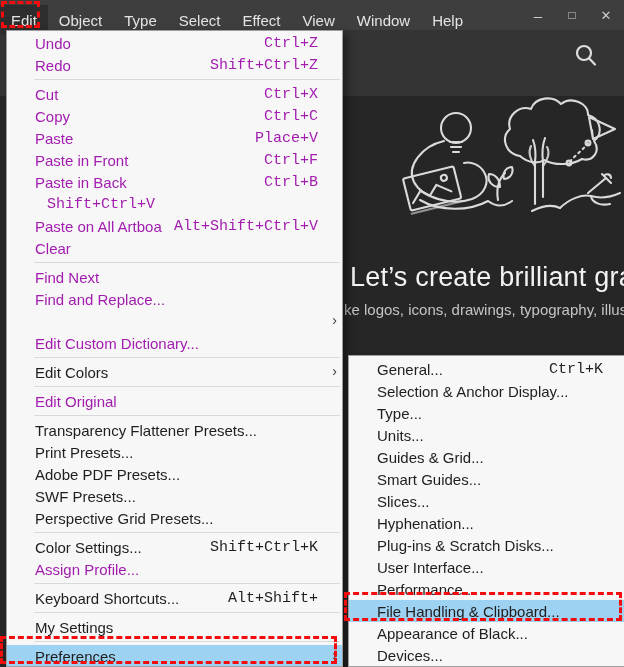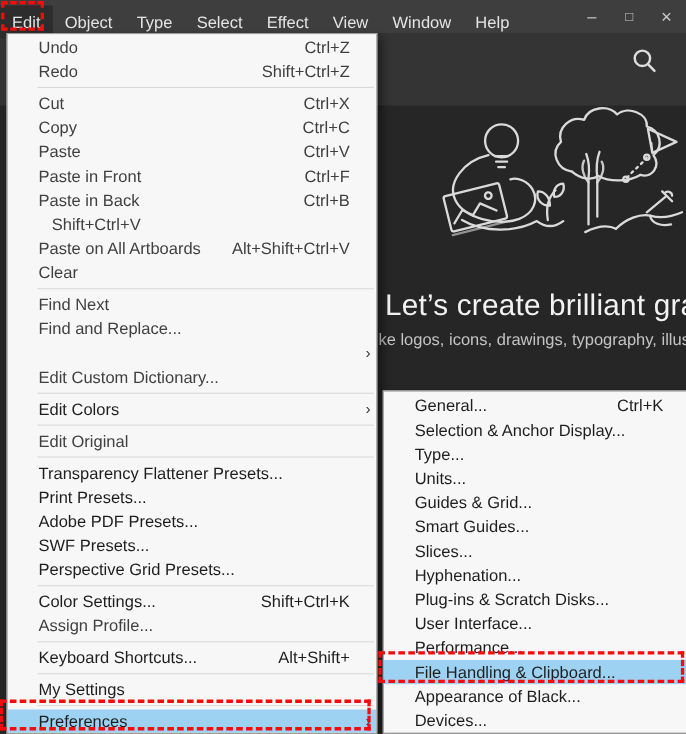--- a/index.html
+++ b/index.html
@@ -39,22 +39,22 @@
     box-shadow:4px 4px 8px rgba(0,0,0,.45); z-index:10; overflow:hidden;
   }
   #edit-menu{ left:6px; top:30px; width:337px; height:637px; padding-top:1px;}
   #pref-submenu{ left:348px; top:355px; width:280px; height:312px; padding-top:2px;}
   .mi{
     height:22px; display:flex; align-items:center;
     padding:0 24px 0 28px; font-size:15px; color:#1e1e1e;
     position:relative; white-space:nowrap; cursor:default;
   }
   .mi .lbl{ flex:1; overflow:hidden; }
-  .mi .sc{ margin-left:12px; }
-  .mi.disabled, .mi.disabled .sc{ color:#404040; }
+  .mi .sc{ margin-left:12px;font-family:Liberation Mono, monospace; }
+  .mi.disabled, .mi.disabled .sc{ color:#a21caf; }
   .mi.highlighted{ background:var(--hl,#9ed2f3); }
   .mi .arr{ position:absolute; right:5px; top:2px; font-size:14px; color:#3a3a3a; }
   .sep{ height:1px; background:#dadada; margin:3px 2px 3px 27px; }
   
   .redbox{
     position:absolute; border:3px dashed var(--annot,#f40b0b);
     z-index:30; pointer-events:none; background:transparent;
   }
   #rb-edit{ left:1px; top:1px; width:39px; height:27px; }
   #rb-pref{ left:0px; top:636px; width:337px; height:28px; }
@@ -144,21 +144,21 @@
       <div class="mi disabled">
         <span class="lbl">Cut</span>
         <span class="sc">Ctrl+X</span>
       </div>
       <div class="mi disabled">
         <span class="lbl">Copy</span>
         <span class="sc">Ctrl+C</span>
       </div>
       <div class="mi disabled">
         <span class="lbl">Paste</span>
-        <span class="sc">Ctrl+V</span>
+        <span class="sc">Place+V</span>
       </div>
       <div class="mi disabled">
         <span class="lbl">Paste in Front</span>
         <span class="sc">Ctrl+F</span>
       </div>
       <div class="mi disabled">
         <span class="lbl">Paste in Back</span>
         <span class="sc">Ctrl+B</span>
       </div>
       <div class="mi disabled">

